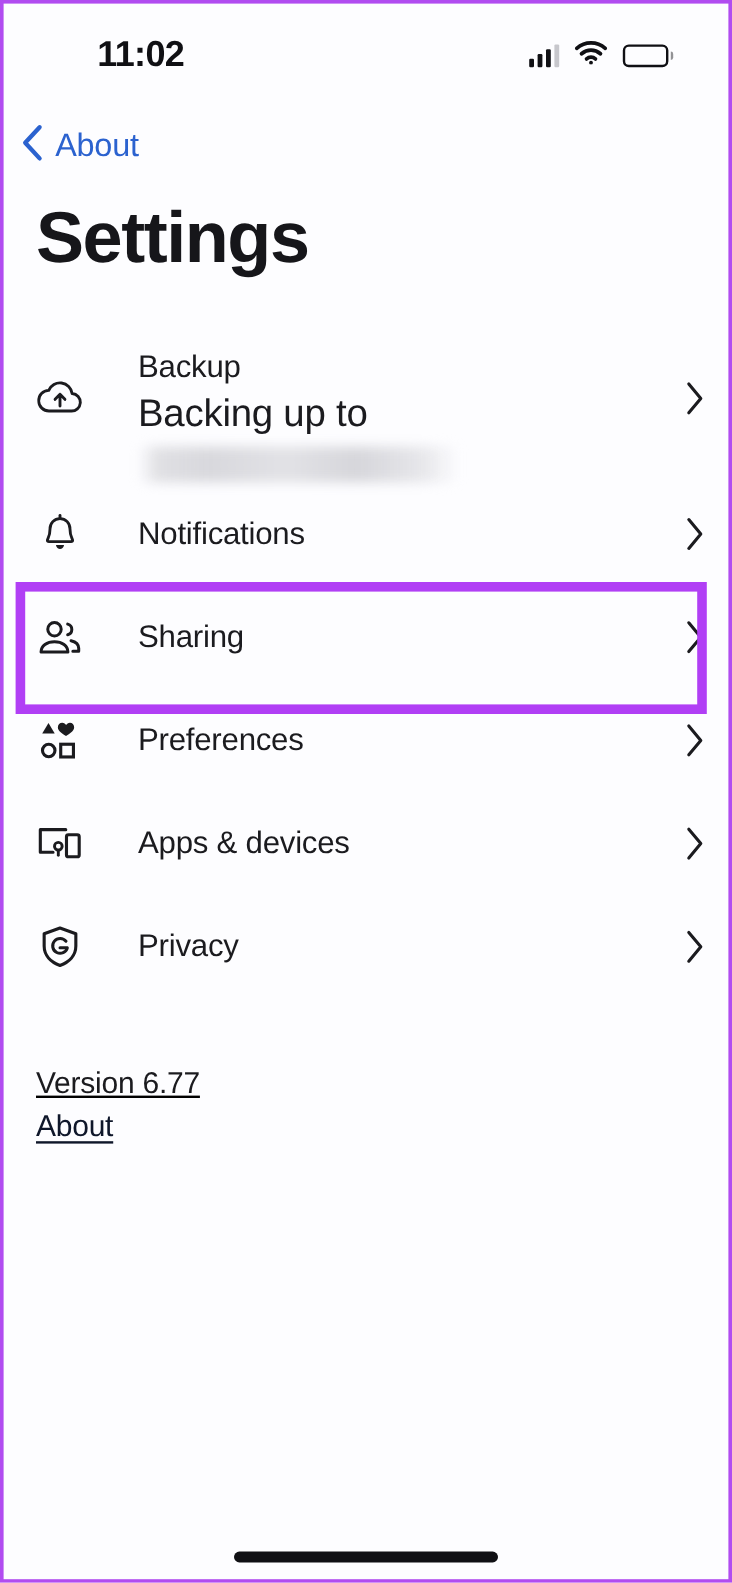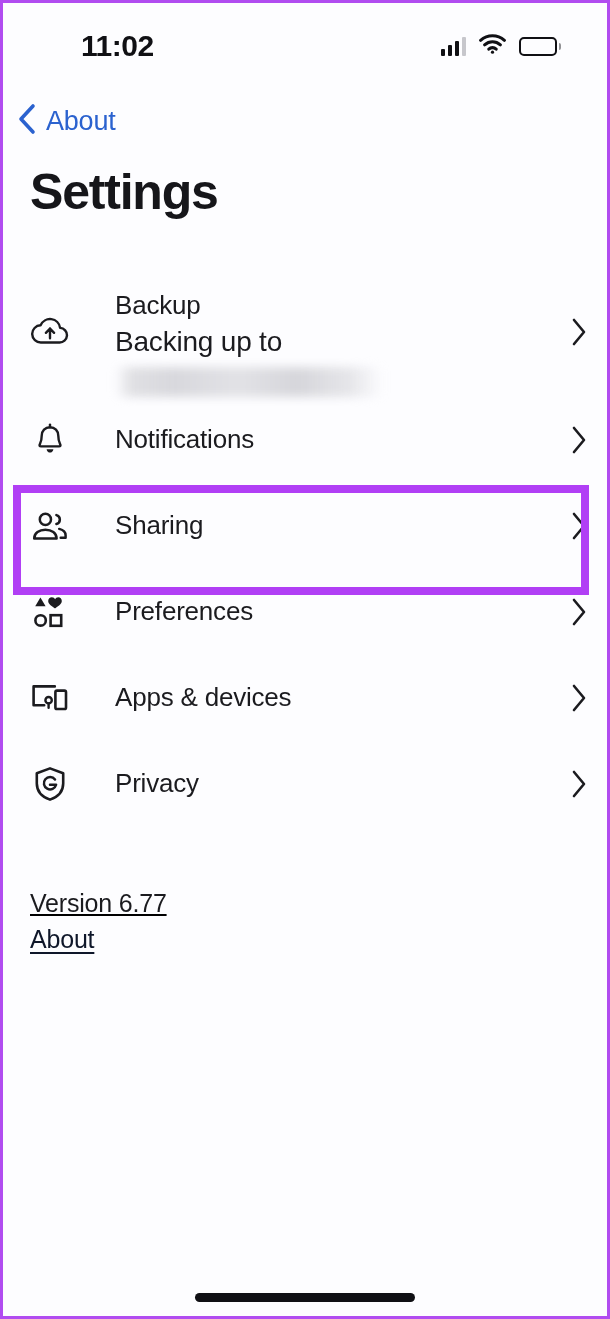--- a/index.html
+++ b/index.html
@@ -84,21 +84,21 @@
   #back-label {
     font-size: 27px;
     color: #2b62cf;
     letter-spacing: -0.2px;
   }
 
   
   #page-title {
     position: absolute;
     top: 160px; left: 27px;
-    font-size: 50px;
+    font-size: 60px;
     font-weight: bold;
     color: #16161a;
     letter-spacing: -1.2px;
   }
 
   
   #settings-list {
     position: absolute;
     top: 276px; left: 0;
     width: 604px;
@@ -126,21 +126,21 @@
     flex-direction: column;
     justify-content: center;
   }
   .row-title {
     font-size: 26px;
     color: #1b1b1f;
     letter-spacing: -0.2px;
     line-height: 1.3;
   }
   .row-sub {
-    font-size: 28px;
+    font-size: 32px;
     color: #1b1b1f;
     letter-spacing: -0.2px;
     line-height: 1.35;
   }
   .row-chevron {
     width: 30px;
     display: flex;
     align-items: center;
     justify-content: center;
     color: #1b1b1f;

